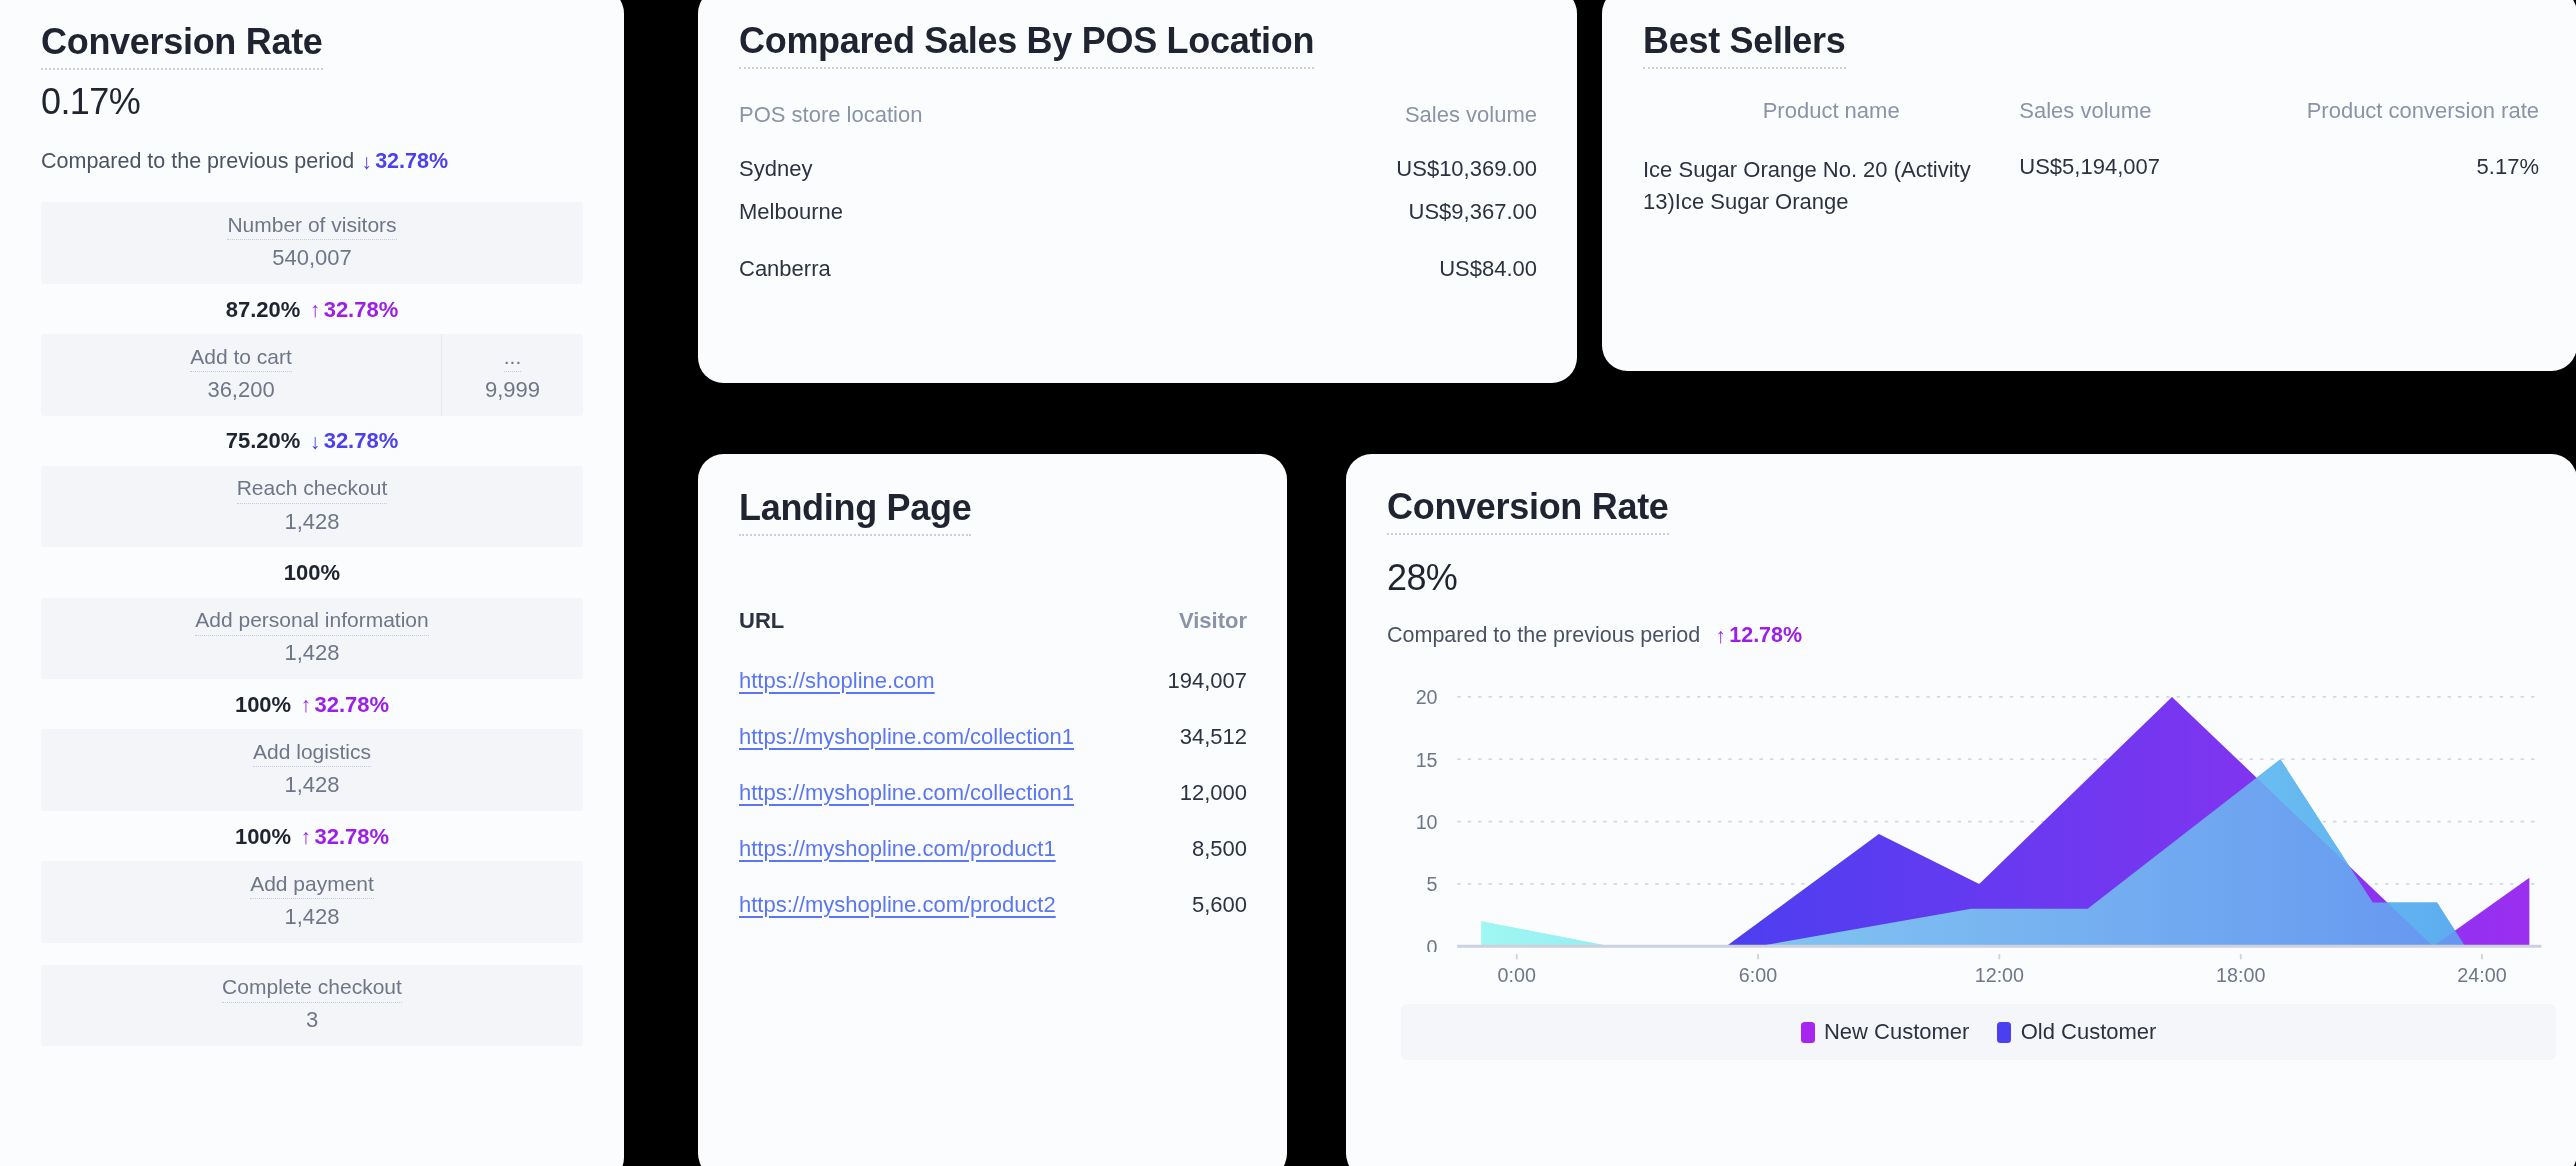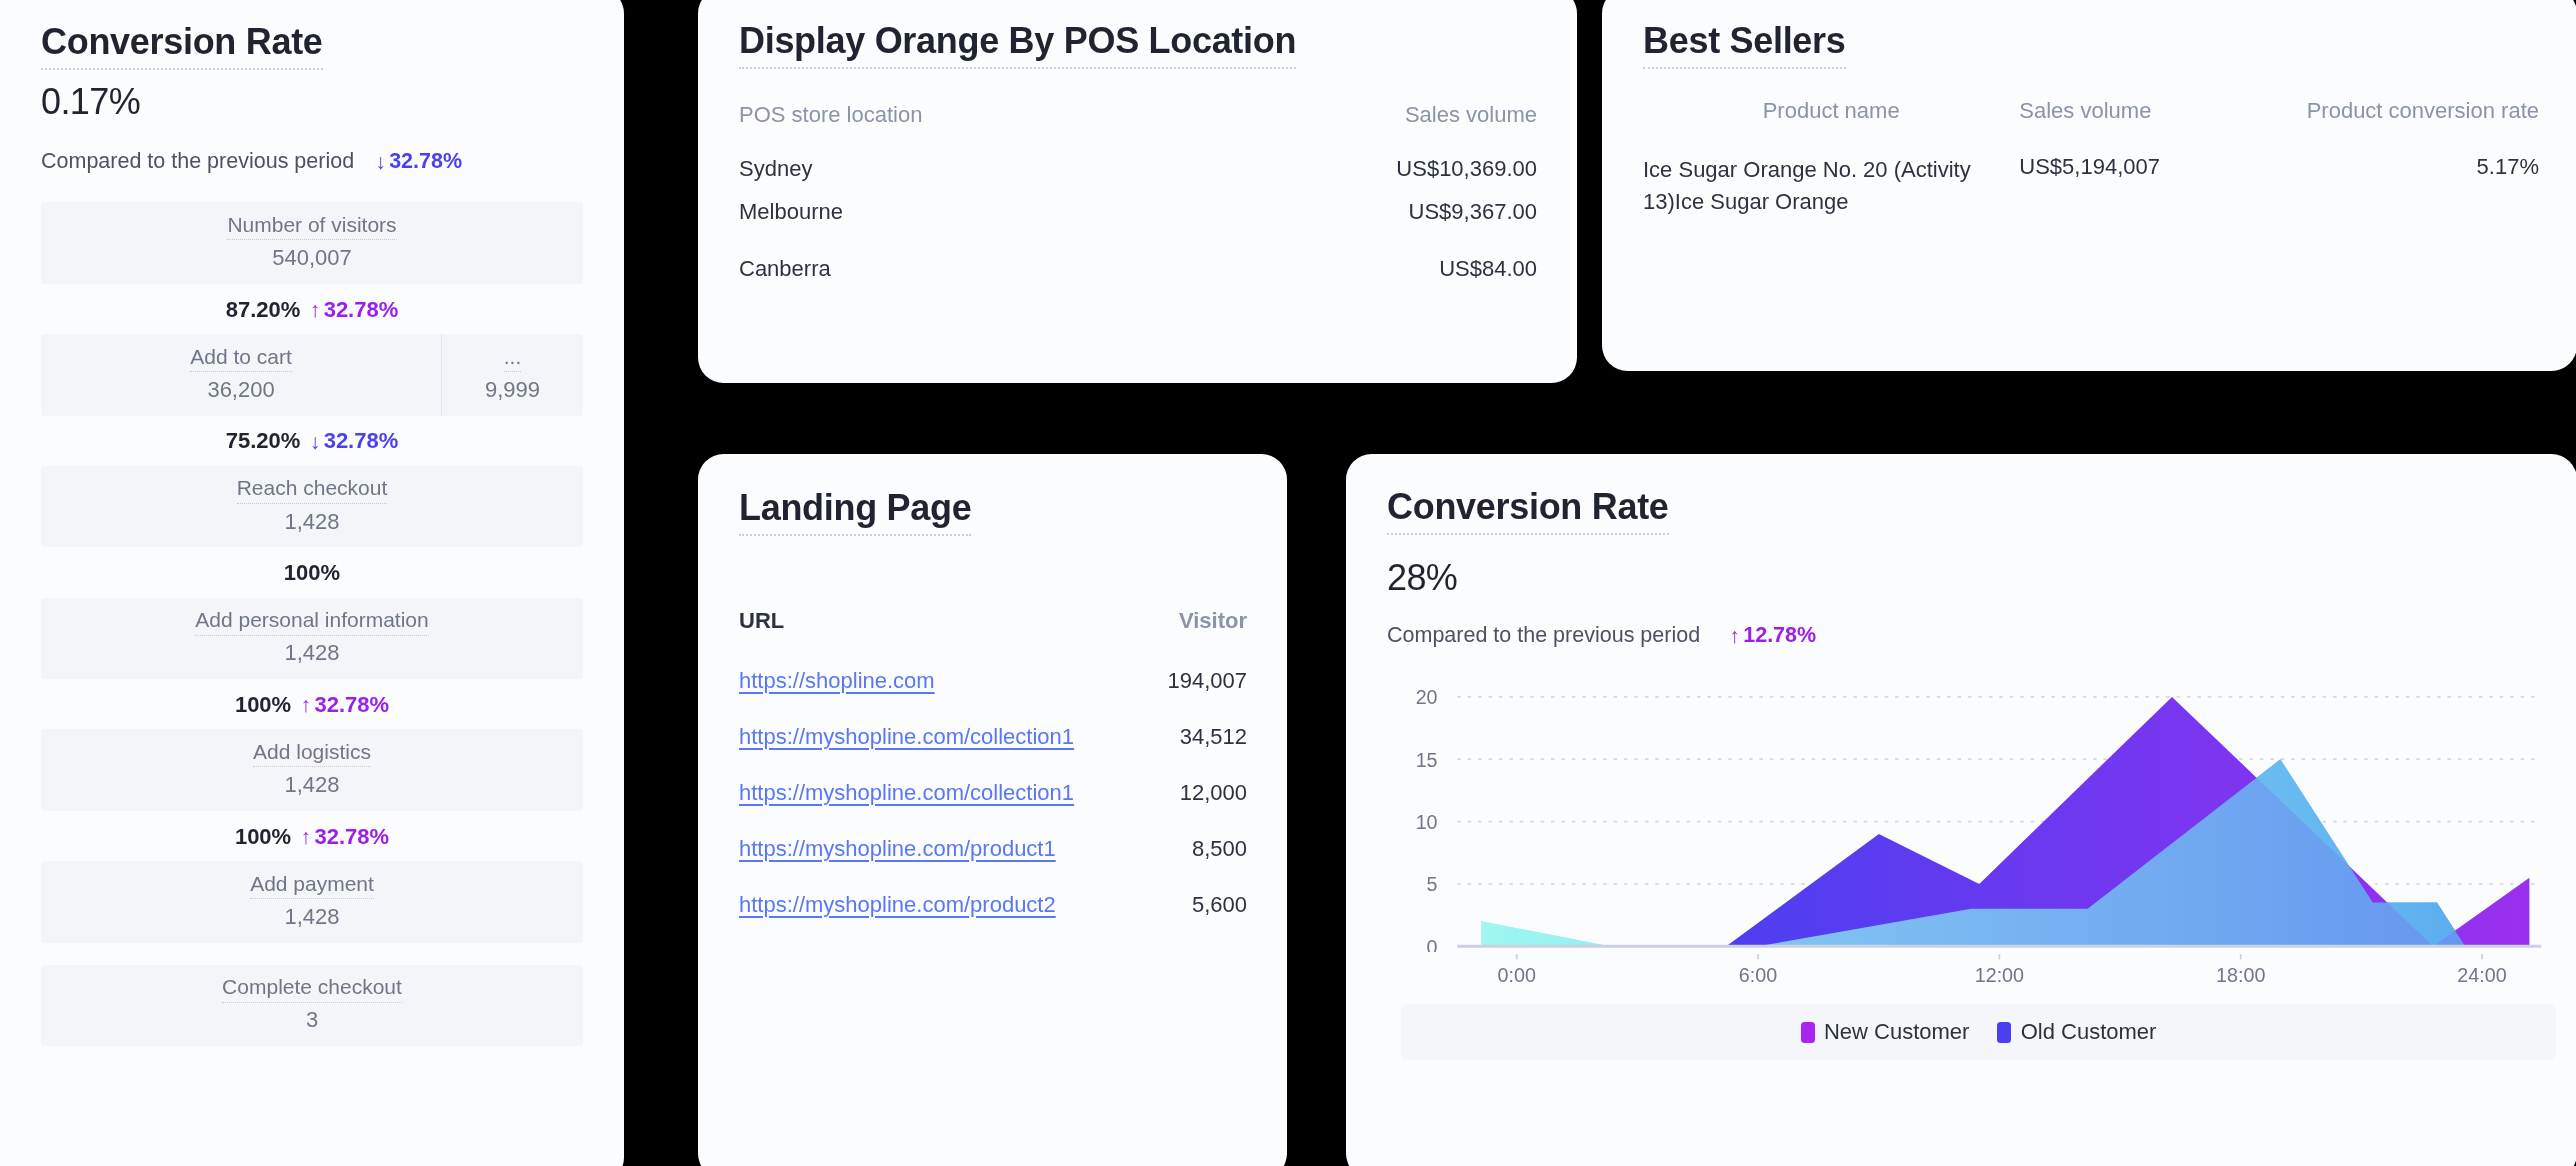--- a/index.html
+++ b/index.html
@@ -36,21 +36,21 @@
     color: #1f2430;
     letter-spacing: -0.6px;
   }
 
   .compare-line {
     font-size: 21.5px;
     color: #4b5262;
     white-space: nowrap;
     display: flex;
     align-items: center;
-    gap: 21px;
+    gap: 7px;
   }
   .delta { font-weight: 700; white-space: nowrap; display:flex; align-items:center; gap:3.5px;}
   .delta.down { color: #4c3ff0; }
   .delta.up   { color: #9b1fe8; }
   .arrow { font-size: 21px; line-height: 1; font-weight: 700; }
 
   
   .funnel { position: absolute; left: 41px; right: 41px; }
   .funnel-box {
     background: #f3f5f9;
@@ -233,21 +233,21 @@
 
       <div class="funnel-box">
         <div class="funnel-label">Complete checkout</div>
         <div class="funnel-value">3</div>
       </div>
     </div>
   </div>
 
   <div class="card" style="left:698px; top:-11.6px; width:879px; height:395px;">
     <div style="position:absolute; left:41px; top:34px;">
-      <div class="card-title">Display Orange By POS Location</div>
+      <div class="card-title">Compared Sales By POS Location</div>
     </div>
 
     <table class="tbl" style="position:absolute; left:41px; top:114px; width:798px;">
       <thead>
         <tr>
           <th>POS store location</th>
           <th class="r">Sales volume</th>
         </tr>
       </thead>
       <tbody>

